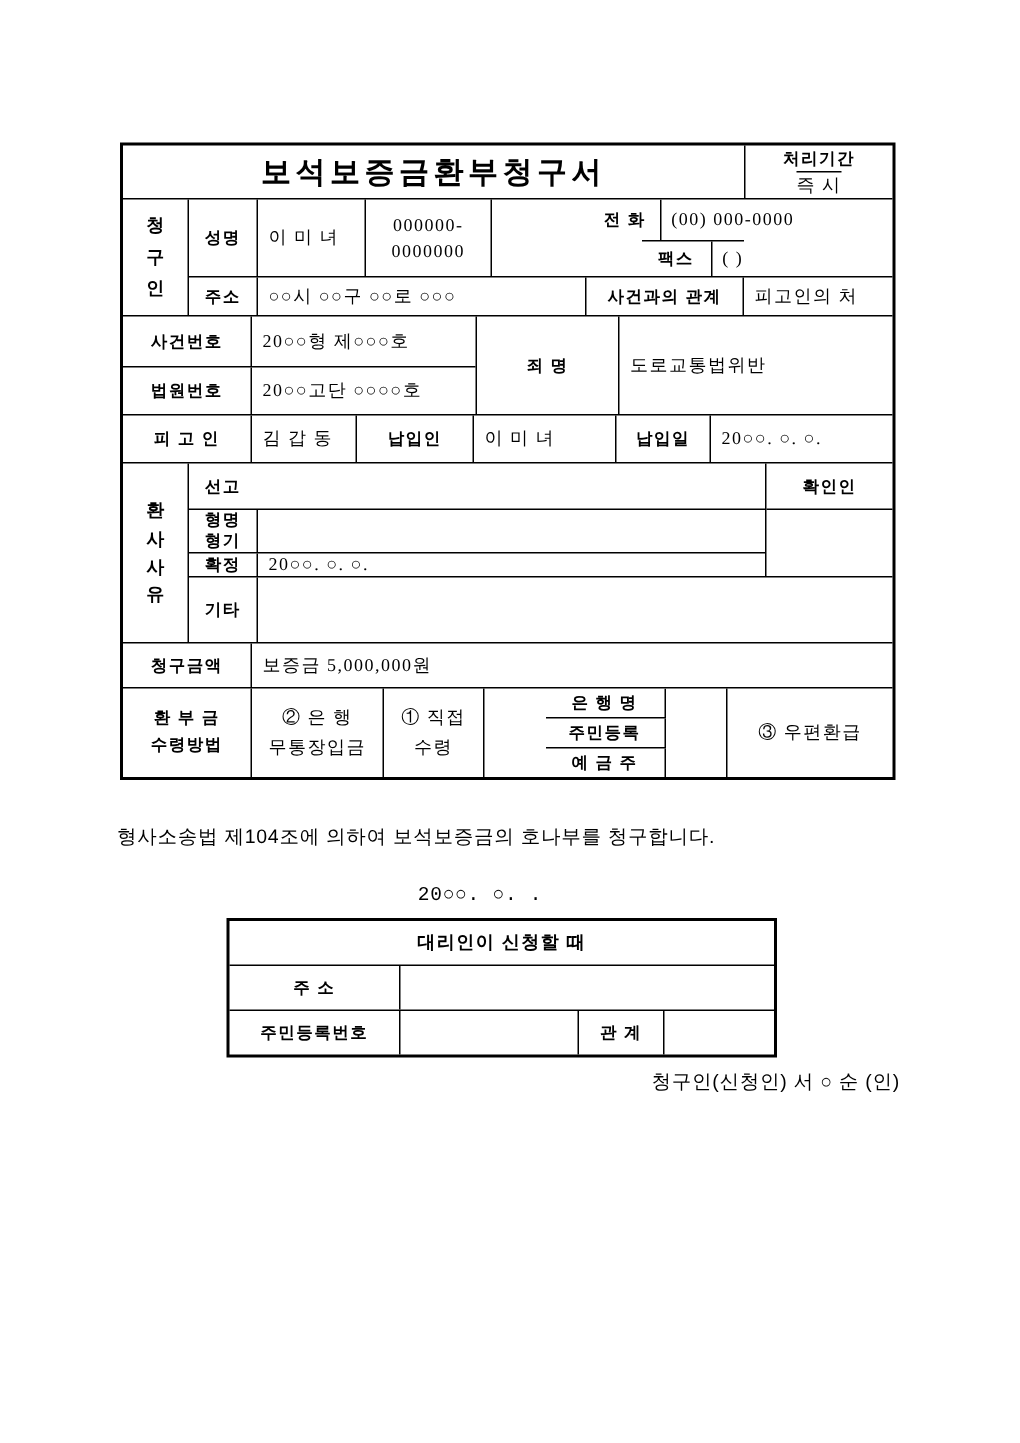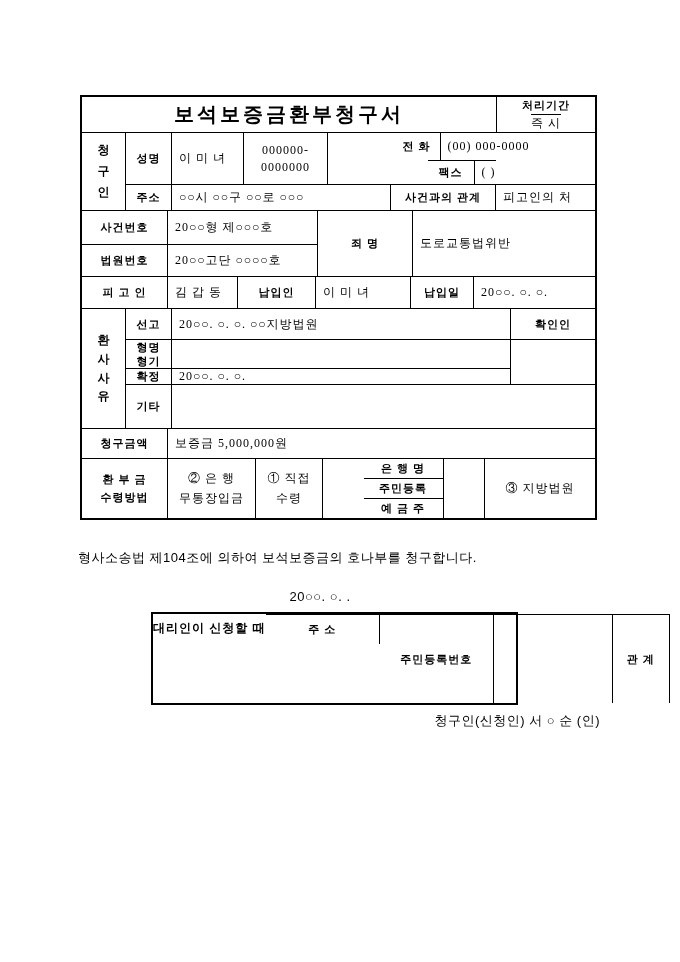--- a/index.html
+++ b/index.html
@@ -21,21 +21,21 @@
   .sr { display:flex; border-top:1px solid #000; flex-shrink:0; }
   .sr.first { border-top:none; }
   .lbl { font-size:11px; font-weight:bold; letter-spacing:1px; text-align:center; }
   .val { font-family:"Liberation Serif", serif; font-size:12px; letter-spacing:1px; }
   .left { justify-content:flex-start; padding-left:7px; }
   .ml { white-space:pre-line; text-align:center; line-height:1.35; }
   .vlabel { white-space:pre-line; text-align:center; line-height:1.75; font-size:12px; font-weight:bold; }
   .title { font-size:20px; font-weight:600; letter-spacing:3px; }
   .freetext { position:absolute; font-size:13px; letter-spacing:0.5px; }
   .atbl { position:absolute; left:151px; top:612px; width:367px; height:93px;
-          border:2px solid #000; display:flex; flex-direction:row; }
+          border:2px solid #000; display:flex; flex-direction:column; }
 </style>
 </head>
 <body>
 
 <div class="page">
 
   <div class="tbl">
 
     <div class="r first" style="height:35px">
       <div class="c first title" style="flex:1">보석보증금환부청구서</div>
@@ -102,21 +102,20 @@
     <div class="r" style="height:120px">
       <div class="c first vlabel" style="width:43px;line-height:1.55">환
 사
 사
 유</div>
       <div class="col" style="flex:1;border-left:1px solid #000">
         <div class="sr first" style="height:75px">
           <div class="col" style="flex:1">
             <div class="sr first" style="height:30px">
               <div class="c first lbl" style="width:45px">선고</div>
-              <div class="c val left" style="flex:1">20○○. ○. ○.  ○○지방법원</div>
             </div>
             <div class="sr" style="height:29px">
               <div class="c first lbl ml" style="width:45px;line-height:1.3">형명
 형기</div>
               <div class="c" style="flex:1"></div>
             </div>
             <div class="sr" style="flex:1">
               <div class="c first lbl" style="width:45px">확정</div>
               <div class="c val left" style="flex:1">20○○. ○. ○.</div>
             </div>
@@ -152,28 +151,28 @@
         </div>
         <div class="sr" style="flex:1">
           <div class="c first lbl" style="width:79px">주민등록</div>
           <div class="c" style="flex:1"></div>
         </div>
         <div class="sr" style="flex:1">
           <div class="c first lbl" style="width:79px">예 금 주</div>
           <div class="c" style="flex:1"></div>
         </div>
       </div>
-      <div class="c val" style="flex:1">③ 지방법원</div>
+      <div class="c val" style="flex:1">③ 우편환급</div>
     </div>
 
   </div>
 
   <div class="freetext" style="left:78px;top:549px">형사소송법 제104조에 의하여 보석보증금의 호나부를 청구합니다.</div>
 
-  <div class="freetext" style="left:80px;width:480px;top:589px;text-align:center;font-family:Liberation Sans, sans-serif">20○○.    ○.      .</div>
+  <div class="freetext" style="left:80px;width:480px;top:589px;text-align:center;font-family:Liberation Mono, monospace">20○○.    ○.      .</div>
 
   <div class="atbl">
     <div class="sr first lbl" style="height:29px;display:flex;align-items:center;justify-content:center;font-size:12px">대리인이 신청할 때</div>
     <div class="sr" style="height:30px">
       <div class="c first lbl" style="width:113px">주  소</div>
       <div class="c" style="flex:1"></div>
     </div>
     <div class="sr" style="flex:1">
       <div class="c first lbl" style="width:113px">주민등록번호</div>
       <div class="c" style="width:119px"></div>

